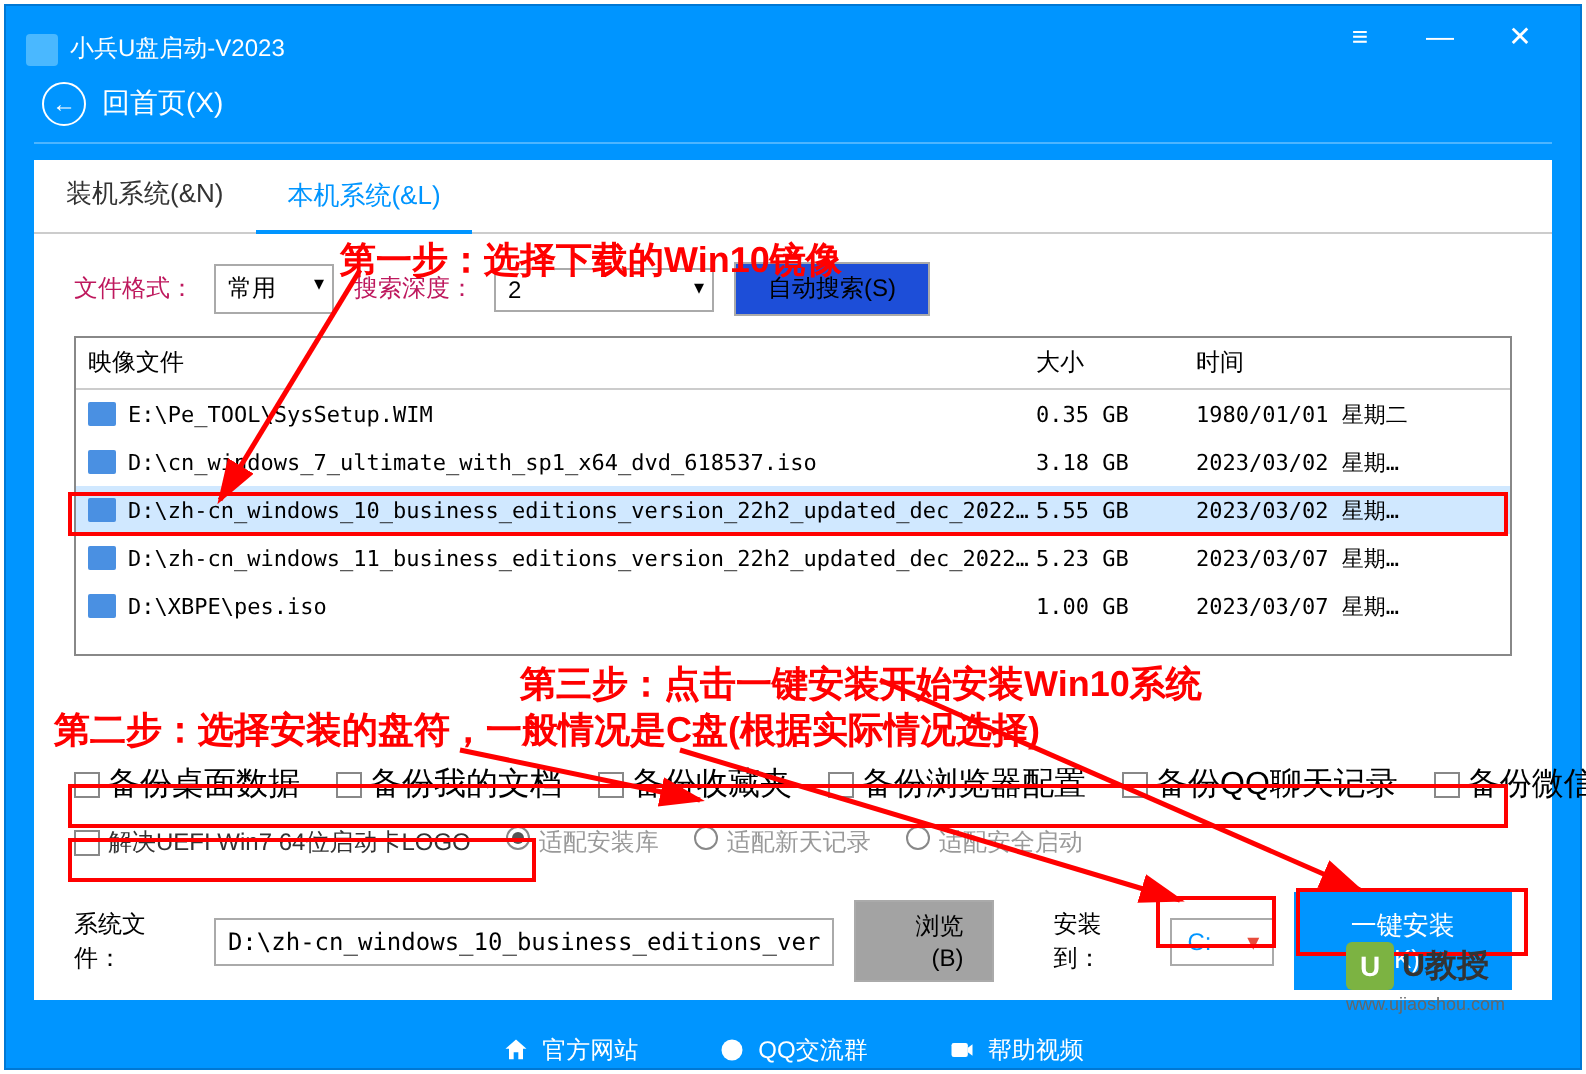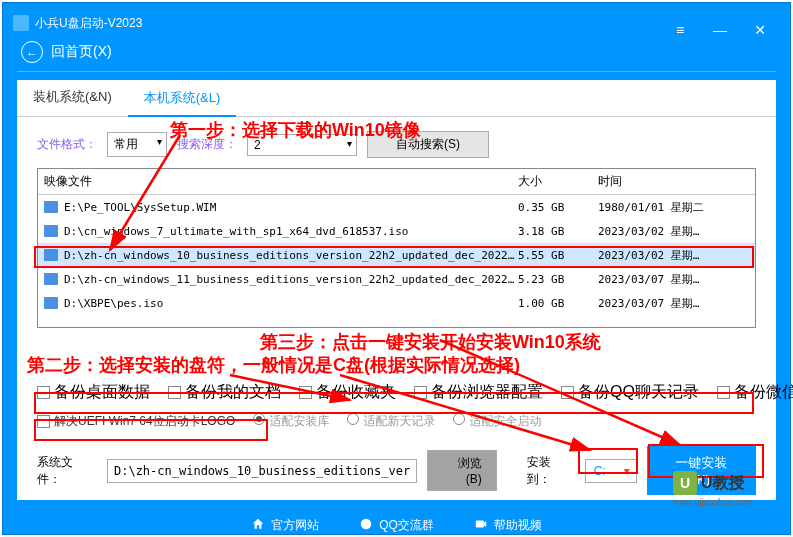--- a/index.html
+++ b/index.html
@@ -1,33 +1,33 @@
 <!DOCTYPE html>
 <html><head>
 <meta charset="utf-8">
 <style>
 * { margin: 0; padding: 0; box-sizing: border-box; font-family: "Microsoft YaHei", sans-serif; }
 body { background: #fff; width: 793px; height: 537px; position: relative; overflow: hidden; }
 .window { position: absolute; top: 2px; left: 2px; width: 789px; height: 533px; background: #0095ff; border: 1px solid #0078d4; }
-.titlebar { height: 30px; display: flex; align-items: flex-start; padding: 12px 10px; color: #fff; font-size: 12px; }
+.titlebar { height: 30px; display: flex; align-items: flex-end; padding: 0 10px; color: #fff; font-size: 12px; }
 .titlebar-icon { width: 16px; height: 16px; background: #4ab8ff; margin-right: 6px; border-radius: 2px; }
 .titlebar-spacer { flex: 1; }
 .titlebar-btn { width: 40px; height: 30px; display: flex; align-items: center; justify-content: center; color: #fff; cursor: pointer; font-size: 14px; }
 .back-row { height: 38px; display: flex; align-items: center; padding: 0 18px; color: #fff; font-size: 14px; }
 .back-icon { width: 22px; height: 22px; border: 1.5px solid #fff; border-radius: 50%; display: flex; align-items: center; justify-content: center; margin-right: 8px; font-size: 12px; }
 .divider { height: 1px; background: rgba(255,255,255,0.3); margin: 0 14px 8px; }
 .content { background: #fff; margin: 0 14px 10px; height: 420px; position: relative; }
 .tabs { display: flex; border-bottom: 1px solid #ccc; }
 .tab { padding: 8px 16px; font-size: 13px; color: #333; cursor: pointer; }
 .tab.active { color: #0095ff; border-bottom: 2px solid #0095ff; background: #fff; position: relative; top: 1px; }
 .filter-row { display: flex; align-items: center; padding: 14px 20px 10px; gap: 10px; font-size: 12px; }
-.filter-label { color: #8b5cf6; }
+.filter-label { color: #be185d; }
 .select { border: 1px solid #aaa; padding: 3px 22px 3px 6px; font-size: 12px; background: #fff; position: relative; min-width: 60px; }
 .select::after { content: '▾'; position: absolute; right: 4px; top: 3px; font-size: 10px; }
-.auto-btn { border: 1px solid #aaa; background: #e5e5e5; padding: 4px 28px; font-size: 12px; cursor: pointer; }
+.auto-btn { border: 1px solid #aaa; background: #1d4ed8; padding: 4px 16px; font-size: 12px; cursor: pointer; }
 .table-wrap { border: 1px solid #888; margin: 0 20px; height: 160px; overflow: hidden; }
 .table-header { display: flex; border-bottom: 1px solid #ccc; font-size: 12px; padding: 4px 0; background: #fff; justify-content: flex-end; }
 .col-file { width: 480px; padding-left: 6px; }
 .col-size { width: 80px; }
 .col-time { flex: 1; }
 .table-row { display: flex; align-items: center; font-size: 12px; padding: 3px 0; height: 24px; }
 .table-row.selected { background: #d0e8ff; }
 .file-icon { width: 14px; height: 12px; background: #4a90e2; margin: 0 6px; border-radius: 1px; flex-shrink: 0; }
 .file-name { width: 454px; white-space: nowrap; overflow: hidden; text-overflow: ellipsis; font-family: Consolas, monospace; font-size: 11px; }
 .file-size { width: 80px; font-family: Consolas, monospace; font-size: 11px; }
@@ -43,21 +43,21 @@
 .radio-item { display: flex; gap: 4px; color: #999; white-space: nowrap; }
 .radio-circle { width: 12px; height: 12px; border: 1px solid #888; border-radius: 50%; position: relative; flex-shrink: 0; }
 .radio-circle.checked::after { content: ''; position: absolute; width: 6px; height: 6px; background: #555; border-radius: 50%; top: 2px; left: 2px; }
 .install-row { display: flex; align-items: center; padding: 12px 20px; gap: 10px; font-size: 12px; }
 .path-input { border: 1px solid #aaa; padding: 4px 6px; font-size: 12px; width: 310px; font-family: Consolas, monospace; }
 .browse-btn { border: 1px solid #aaa; background: #a3a3a3; padding: 4px 14px; font-size: 12px; cursor: pointer; text-align: right; }
 .drive-select { border: 1px solid #aaa; padding: 4px 30px 4px 8px; font-size: 12px; position: relative; color: #0095ff; background: #fff; }
 .drive-select::after { content: '▾'; position: absolute; right: 6px; color: #e74c3c; font-size: 12px; }
 .install-btn { background: #0095ff; color: #fff; border: none; padding: 8px 20px; font-size: 13px; cursor: pointer; }
 .footer { height: 30px; display: flex; align-items: center; justify-content: center; gap: 40px; color: #fff; font-size: 12px; }
-.footer-item { display: flex; gap: 6px; cursor: pointer; }
+.footer-item { display: flex; align-items: center; gap: 6px; cursor: pointer; }
 .footer-icon { width: 14px; height: 14px; }
 .logo-corner { position: absolute; right: 10px; bottom: 30px; width: 110px; height: 36px; }
 .redbox-checks { position: absolute; border: 2px solid red; left: 34px; top: 392px; width: 720px; height: 22px; pointer-events: none; }
 .redbox-radio { position: absolute; border: 2px solid red; left: 34px; top: 419px; width: 234px; height: 22px; pointer-events: none; }
 .redbox-drive { position: absolute; border: 2px solid red; left: 578px; top: 448px; width: 60px; height: 26px; pointer-events: none; }
 .redbox-install { position: absolute; border: 2px solid red; left: 648px; top: 444px; width: 116px; height: 34px; pointer-events: none; }
 svg.arrow { position: absolute; pointer-events: none; }
 </style>
 </head>
 <body>

